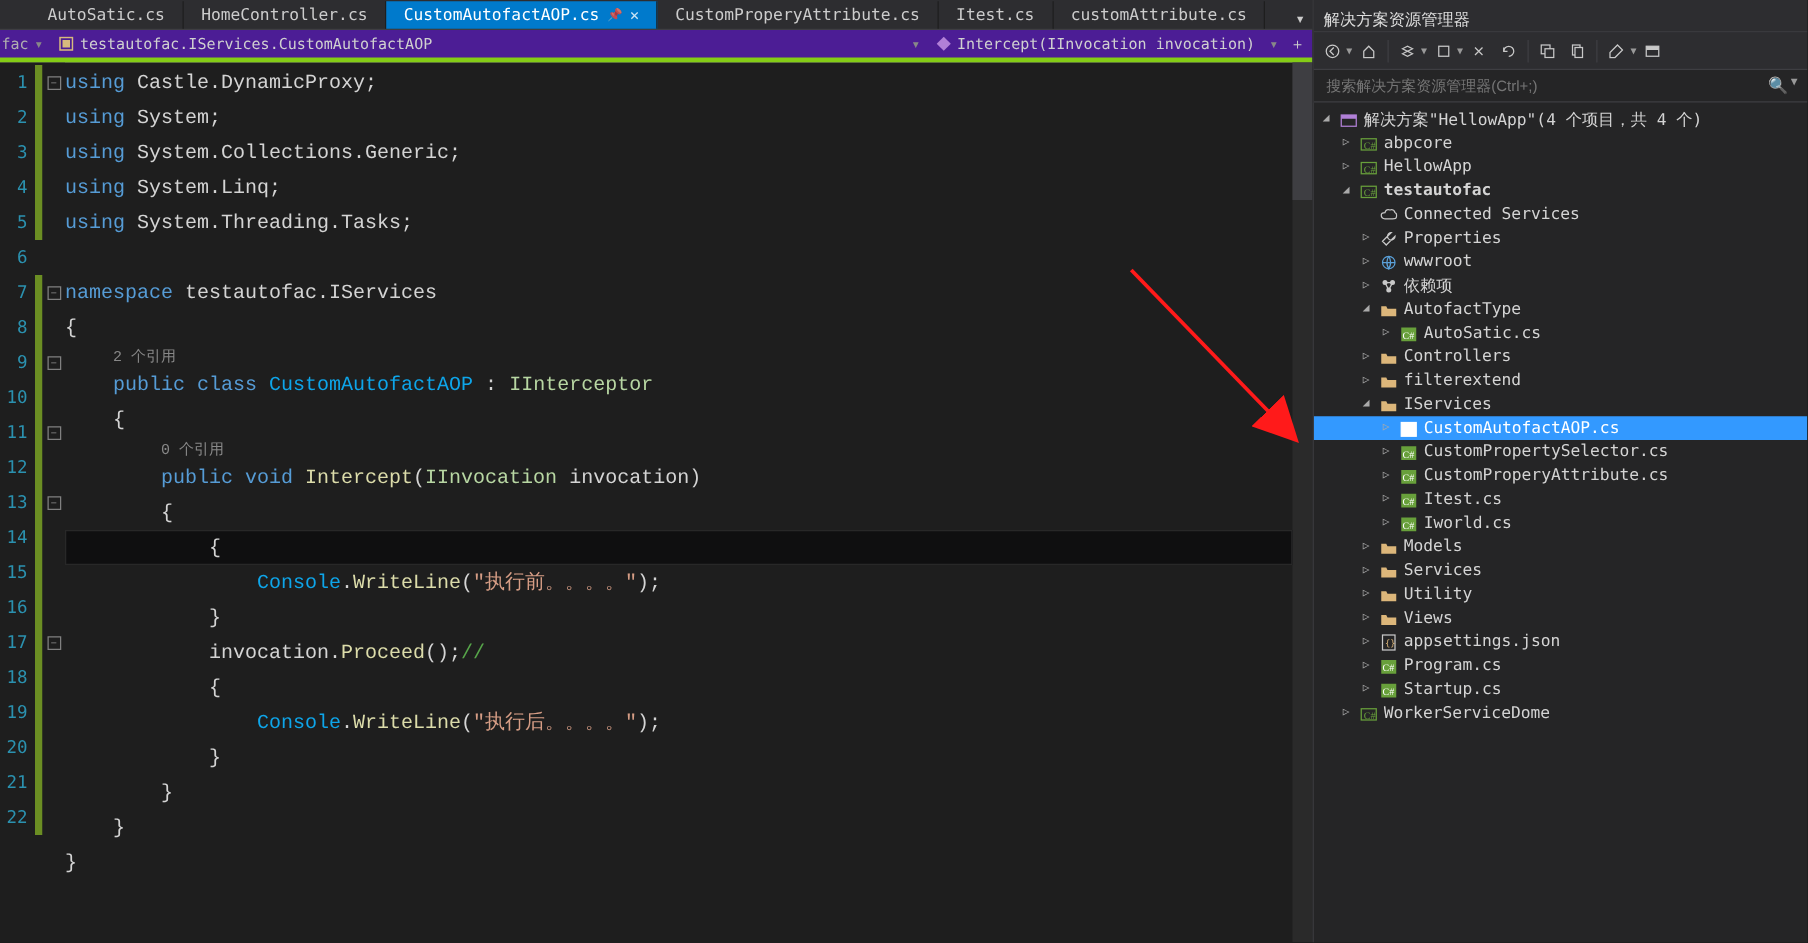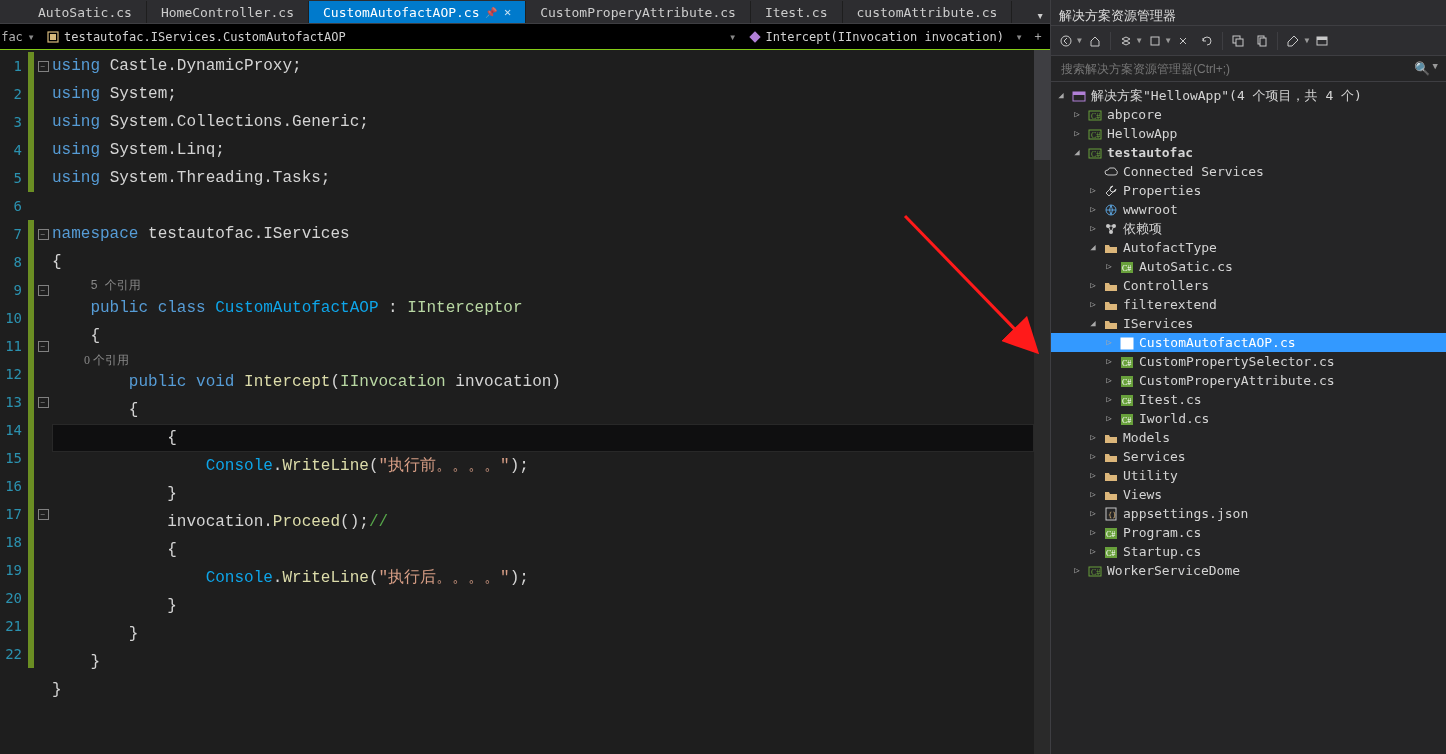--- a/index.html
+++ b/index.html
@@ -11,21 +11,21 @@
   
   .tab-bar{height:24px;display:flex;align-items:flex-end;background:#2d2d30;padding-left:24px;border-bottom:1px solid #3e3e42}
   .tab{height:22px;display:flex;align-items:center;padding:0 14px;font-size:13px;color:#cccccc;cursor:pointer;border-right:1px solid #1e1e1e;white-space:nowrap;position:relative}
   .tab.active{background:#007acc;color:#fff}
   .tab .pin{margin-left:6px;font-size:10px;opacity:.8}
   .tab .close{margin-left:6px;font-size:12px;opacity:.8}
   .tab-bar .spacer{flex:1}
   .tab-bar .more{padding:0 6px;color:#ccc;cursor:pointer}
 
   
-  .crumb-bar{height:26px;display:flex;align-items:center;background:#000000;border-bottom:1px solid #84cc16;font-size:12px;color:#d0d0d0}
+  .crumb-bar{height:26px;display:flex;align-items:center;background:#4c1d95;border-bottom:4px solid #84cc16;font-size:12px;color:#d0d0d0}
   .crumb-left{width:24px;text-align:center;color:#b0b0b0}
   .crumb-dd{display:flex;align-items:flex-start;gap:4px;padding:0 8px}
   .crumb-icon{width:14px;height:14px;display:inline-flex;align-items:center;justify-content:center}
   .crumb-sep{width:14px;text-align:center;color:#888}
   .crumb-fill{flex:1}
   .crumb-plus{width:24px;text-align:center;cursor:pointer;color:#ccc}
 
   
   .code-wrap{flex:1;display:flex;position:relative;overflow:hidden}
   .gutter{width:28px;background:#1e1e1e;padding-top:2px}
@@ -223,24 +223,24 @@
         </div>
       <div class="code" id="code">
           <div class="line"><span class="kw">using</span> <span class="id">Castle.DynamicProxy</span><span class="pl">;</span></div>
           <div class="line"><span class="kw">using</span> <span class="id">System</span><span class="pl">;</span></div>
           <div class="line"><span class="kw">using</span> <span class="id">System.Collections.Generic</span><span class="pl">;</span></div>
           <div class="line"><span class="kw">using</span> <span class="id">System.Linq</span><span class="pl">;</span></div>
           <div class="line"><span class="kw">using</span> <span class="id">System.Threading.Tasks</span><span class="pl">;</span></div>
           <div class="line"></div>
           <div class="line"><span class="kw">namespace</span> <span class="id">testautofac.IServices</span></div>
           <div class="line"><span class="pl">{</span></div>
-          <div class="line" style="height: 18px; line-height: 18px;">    <span class="codelens">5 个引用</span></div>
+          <div class="line" style="height: 18px; line-height: 18px;">    <span class="codelens">2 个引用</span></div>
           <div class="line">    <span class="kw">public</span> <span class="kw">class</span> <span class="tp">CustomAutofactAOP</span> <span class="pl">:</span> <span class="iface">IInterceptor</span></div>
           <div class="line">    <span class="pl">{</span></div>
-          <div class="line" style="height: 18px; line-height: 18px; font-family: Liberation Serif, serif;">        <span class="codelens">0 个引用</span></div>
+          <div class="line" style="height: 18px; line-height: 18px;">        <span class="codelens">0 个引用</span></div>
           <div class="line">        <span class="kw">public</span> <span class="kw">void</span> <span class="mth">Intercept</span><span class="pl">(</span><span class="iface">IInvocation</span> <span class="id">invocation</span><span class="pl">)</span></div>
           <div class="line">        <span class="pl">{</span></div>
           <div class="line cursor-line">            <span class="pl">{</span></div>
           <div class="line">                <span class="tp">Console</span><span class="pl">.</span><span class="mth">WriteLine</span><span class="pl">(</span><span class="str">"执行前。。。。"</span><span class="pl">);</span></div>
           <div class="line">            <span class="pl">}</span></div>
           <div class="line">            <span class="id">invocation</span><span class="pl">.</span><span class="mth">Proceed</span><span class="pl">();</span><span class="cm">//</span></div>
           <div class="line">            <span class="pl">{</span></div>
           <div class="line">                <span class="tp">Console</span><span class="pl">.</span><span class="mth">WriteLine</span><span class="pl">(</span><span class="str">"执行后。。。。"</span><span class="pl">);</span></div>
           <div class="line">            <span class="pl">}</span></div>
           <div class="line">        <span class="pl">}</span></div>

